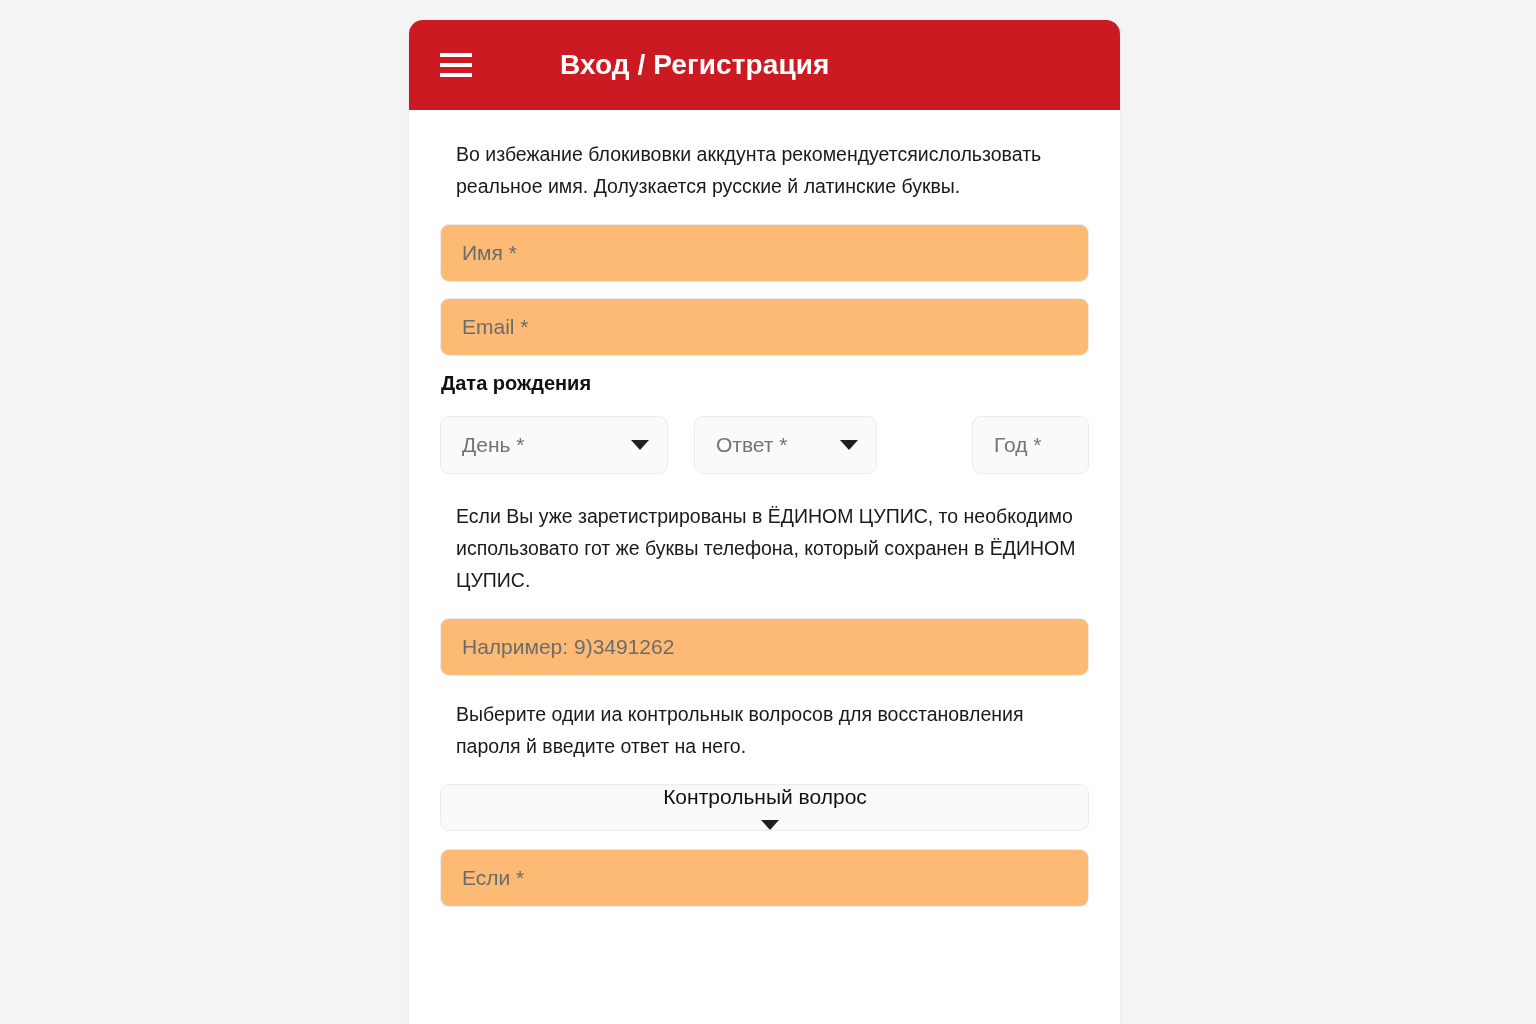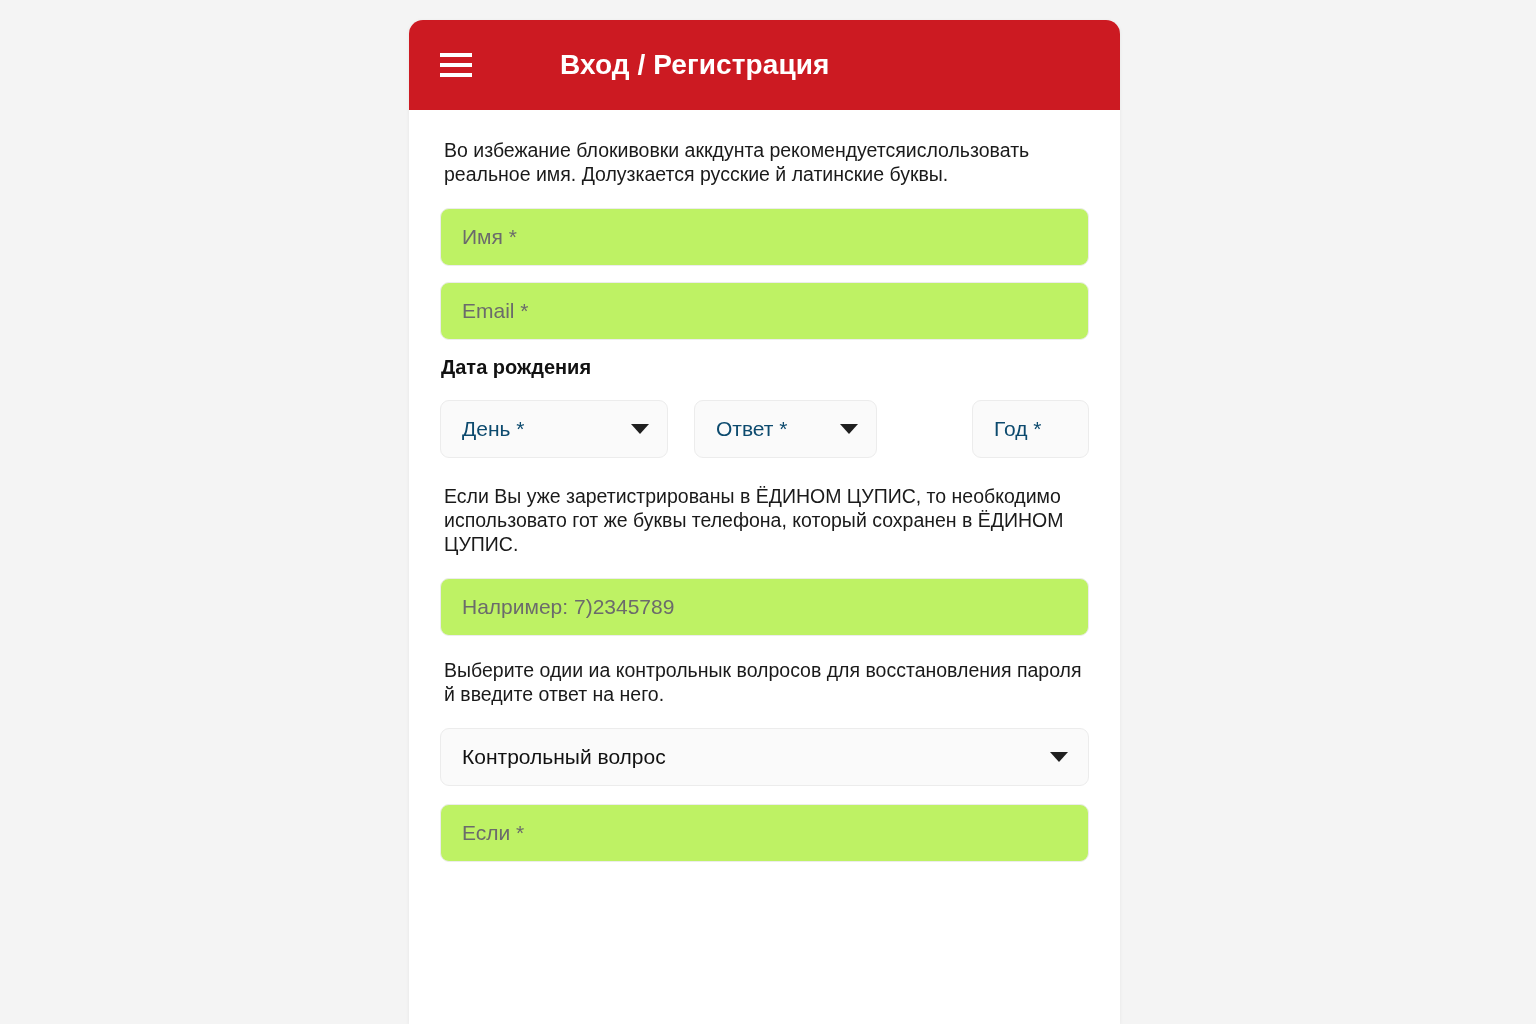--- a/index.html
+++ b/index.html
@@ -71,31 +71,31 @@
   }
 
   
   .form-body {
     padding: 28px 31px 40px 31px;
     box-sizing: border-box;
   }
 
   .help-text {
     font-size: 19.5px;
-    line-height: 24px;
+    line-height: 32px;
     color: #1a1a1a;
-    margin: 0 0 22px 4px;
+    margin: 0 0 22px 16px;
     max-width: 640px;
   }
 
   .field {
     box-sizing: border-box;
     width: 100%;
     height: 58px;
-    background: #bef264;
+    background: #fdba74;
     border: 1px solid #ececec;
     border-radius: 9px;
     display: flex;
     align-items: center;
     padding: 0 21px;
     margin-bottom: 16px;
     font-size: 21px;
     color: #6b6b6b;
     cursor: text;
   }
@@ -116,52 +116,53 @@
     box-sizing: border-box;
     height: 58px;
     background: #fafafa;
     border: 1px solid #ececec;
     border-radius: 9px;
     display: flex;
     align-items: center;
     justify-content: space-between;
     padding: 0 18px 0 21px;
     font-size: 21px;
-    color: #0c4a6e;
+    color: #737373;
     cursor: pointer;
   }
   .dob-day   { width: 228px; margin-right: 26px; }
   .dob-month { width: 183px; }
   .dob-year  { width: 117px; margin-left: auto; justify-content: flex-start; padding-right: 10px; }
 
   .caret {
     width: 0;
     height: 0;
     border-left: 9px solid transparent;
     border-right: 9px solid transparent;
     border-top: 10px solid #1f1f1f;
     flex: none;
     margin-left: 10px;
   }
 
   .select-field {
     box-sizing: border-box;
     width: 100%;
-    height: 58px;
+    height: 47px;
     background: #fafafa;
     border: 1px solid #ececec;
     border-radius: 9px;
     display: flex;
     align-items: center;
     justify-content: space-between;
     padding: 0 20px 0 21px;
     margin-bottom: 18px;
     font-size: 21px;
     color: #111111;
     cursor: pointer;
+    flex-direction: column;
   }
 
   .gap-before { margin-top: 22px; }
 </style>
 </head>
 <body>
 
 <div class="page">
 
   <div class="card">
@@ -195,21 +196,21 @@
           <span>Ответ *</span>
           <span class="caret"></span>
         </div>
         <div class="dob-field dob-year">
           <span>Год *</span>
         </div>
       </div>
 
       <p class="help-text">Если Вы уже заретистрированы в ЁДИНОМ ЦУПИС, то необкодимо использовато гот же буквы телефона, который сохранен в ЁДИНОМ ЦУПИС.</p>
 
-      <div class="field gap-before">Налример: 7)2345789</div>
+      <div class="field gap-before">Налример: 9)3491262</div>
 
       <p class="help-text gap-before">Выберите одии иа контрольнык волросов для восстановления пароля й введите ответ на него.</p>
 
       <div class="select-field">
         <span>Контрольный волрос</span>
         <span class="caret"></span>
       </div>
 
       <div class="field">Если *</div>
 

